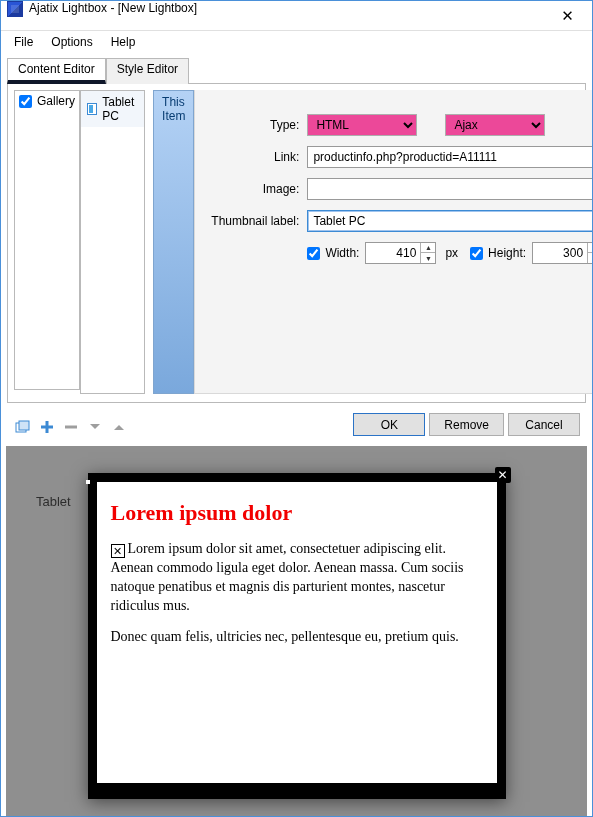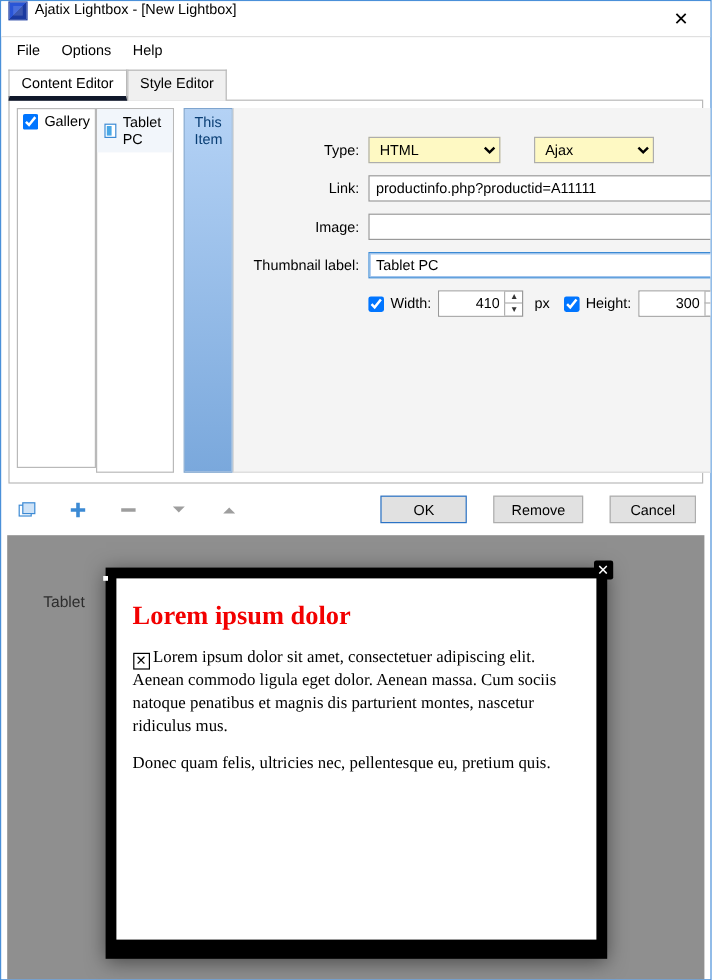--- a/index.html
+++ b/index.html
@@ -22,32 +22,32 @@
 .gallerylist { flex:1; border:1px solid #b9b9b9; background:#fff; }
 .gitem { display:flex; align-items:center; gap:5px; padding:4px 6px; background:#f2f6fb; }
 .gitem .ic { width:14px; height:12px; background:#fff; border:1px solid #3c8ad4; position:relative; }
 .gitem .ic:before{content:"";position:absolute;left:1px;top:1px;width:4px;height:8px;background:#4aa8e6;}
 .rightpane { flex:1; display:flex; flex-direction:row; }
 .thishdr { background: linear-gradient(#b4d2f5,#7aa8dc); border:1px solid #7fa5cf; color:#083d73; font-size:12px; padding:4px 8px; }
 .form { border:1px solid #d9d9d9; border-top:none; flex:1; background:#f4f4f4; padding: 24px 14px 6px 14px; }
 .row { display:flex; align-items:center; margin-bottom:10px; }
 .row .lbl { width: 98px; text-align:right; padding-right:8px; font-size:12px; }
 .row .ctl { flex:1; display:flex; align-items:center; gap:6px; }
-select { border:1px solid #adadad; background:#fef9c3; font: inherit; height:22px; padding:1px 4px; }
+select { border:1px solid #adadad; background:#ec4899; font: inherit; height:22px; padding:1px 4px; }
 input[type=text] { border:1px solid #999; height:22px; padding: 2px 5px; font: inherit; background:#fff; width:100%; }
 input.hl { border:1px solid #3c8ad4; box-shadow: 0 0 0 1px #a0c4ee inset; }
 .chk { display:flex; align-items:center; gap:5px; font-size:12px; }
 .numwrap { display:flex; align-items:center; border:1px solid #999; height:22px; background:#fff; }
 .numwrap input { border:none; width:54px; text-align:right; padding:2px 4px; height:20px; }
 .spin { width:15px; display:flex; flex-direction:column; }
 .spin div { height:10px; border-left:1px solid #b0b0b0; display:flex; align-items:center; justify-content:center; font-size:7px; line-height:1; color:#333; }
 .spin div:first-child { border-bottom:1px solid #b0b0b0; }
 .px { font-size:12px; margin-left:3px; }
 .eyed { width:14px; height:14px; }
-.toolbar { display:flex; align-items:center; gap:22px; padding: 10px 6px; }
+.toolbar { display:flex; align-items:flex-end; gap:4px; padding: 10px 6px; }
 .tbtn { width:20px; height:18px; display:flex; align-items:center; justify-content:center; color:#5b7fb5; }
 .tbtn.gray { color:#9e9e9e; }
 .toolbar .spacer { flex:1; }
 .btn { border:1px solid #adadad; background:#e1e1e1; height:23px; min-width:72px; padding: 0 14px; font: inherit; }
 .btn.primary { border:1px solid #2b73c6; }
 .preview { height: 380px; background:#8f8f8f; position:relative; margin: 0 5px 5px 5px; display:flex; align-items:center; justify-content:center; }
 .thumbcap { position:absolute; left:30px; top:48px; font-size:13px; color:#2d2d2d;text-align:right; }
 .lbx { position:relative; width:418px; height:326px; background:#000; box-shadow:0 3px 16px rgba(0,0,0,.5); }
 .lbx .inner { position:absolute; left:9px; top:9px; right:9px; bottom:16px; background:#fff; padding: 18px 14px; font-family: "Times New Roman", serif; color:#000; }
 .lbx .inner h1 { color:#f20000; font-size:22px; font-weight:bold; margin-bottom:14px; }

